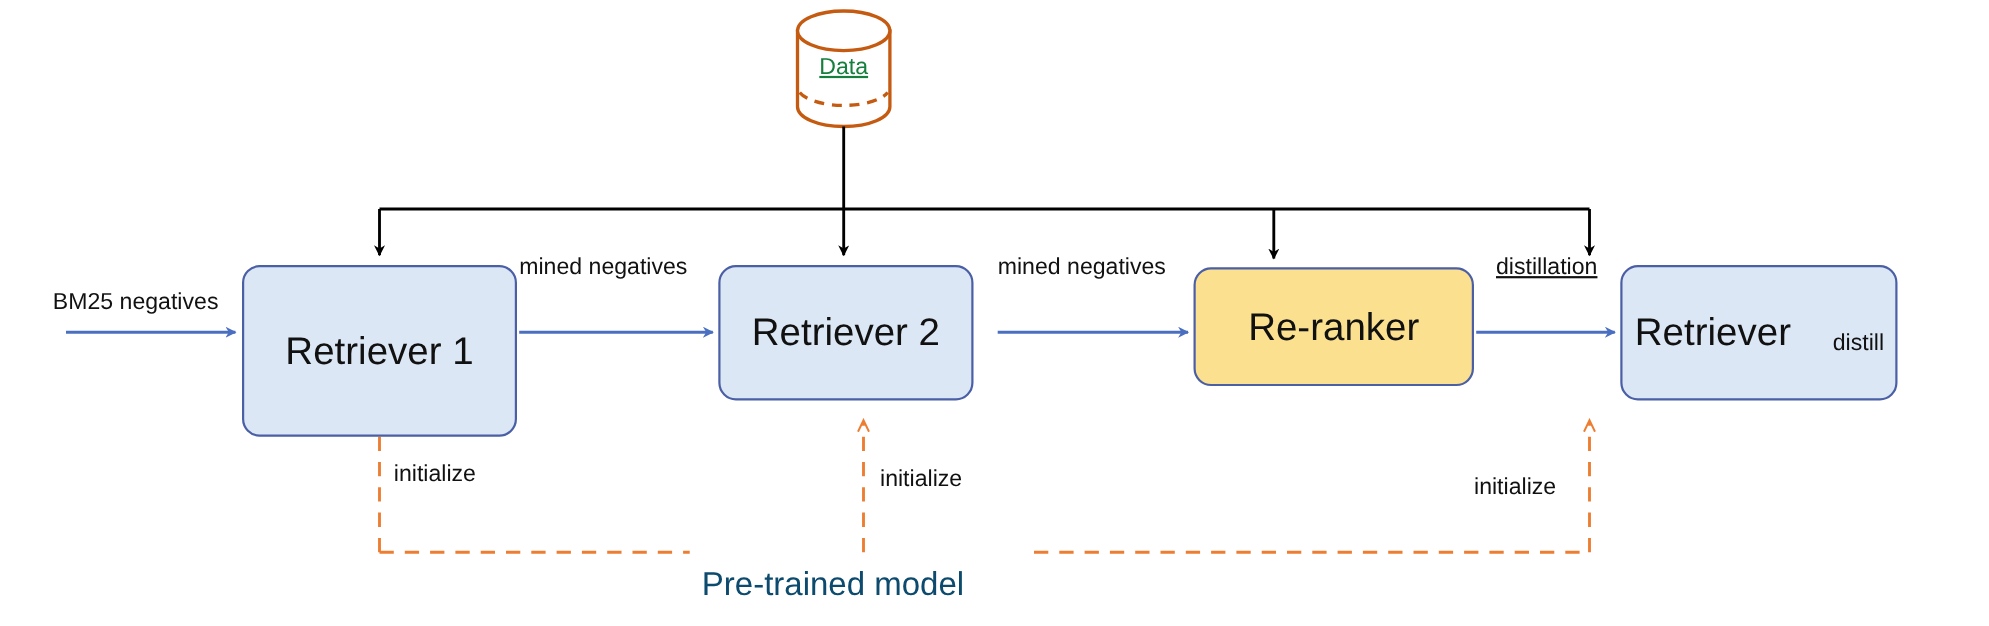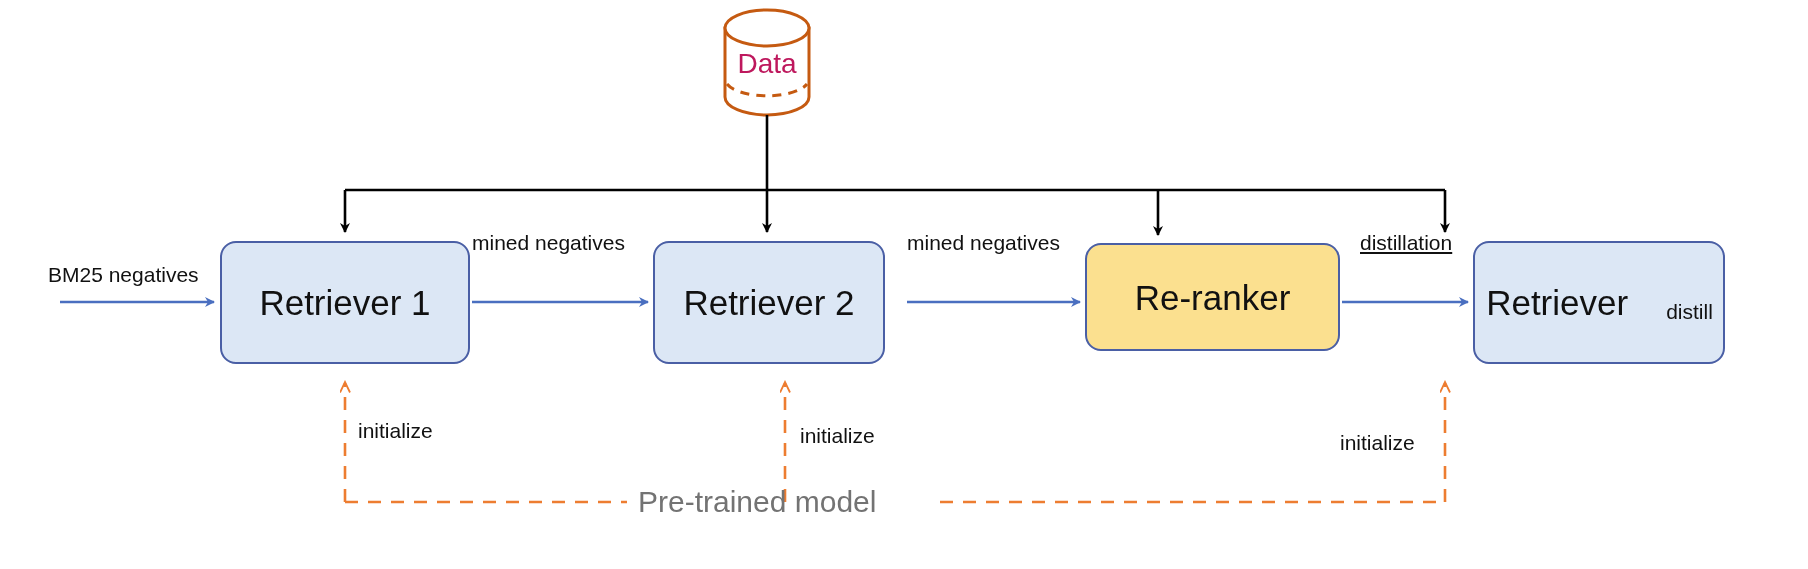--- a/index.html
+++ b/index.html
@@ -50,30 +50,32 @@
   .edge-label {
     position: absolute;
     font-size: 21px;
     color: #111111;
     white-space: nowrap;
     line-height: 1;
   }
   .big-label {
     position: absolute;
     font-size: 30px;
-    color: #737373;
+    color: #0c4a6e;
     white-space: nowrap;
     line-height: 1;
+    margin-top: 30px;
   }
   .cyl-label {
     position: absolute;
-    font-size: 28px;
-    color: #be185d;
+    font-size: 21px;
+    color: #15803d;
     white-space: nowrap;
     line-height: 1;
+    text-decoration: underline;
   }
 </style>
 </head>
 <body>
 
 <div id="canvas">
 
   <svg id="wires" viewBox="0 0 1808 569" width="1808" height="569" xmlns="http://www.w3.org/2000/svg">
     <defs>
       <marker id="arrow-black" markerWidth="12" markerHeight="12" refX="9" refY="5" orient="auto" markerUnits="userSpaceOnUse">
@@ -113,21 +115,21 @@
       <path d="M345,502 L345,383" marker-end="url(#arrow-orange)"></path>
       <path d="M785,502 L785,383" marker-end="url(#arrow-orange)"></path>
       <path d="M1445,502 L1445,383" marker-end="url(#arrow-orange)"></path>
       <path d="M345,502 L627,502"></path>
       <path d="M940,502 L1445,502"></path>
     </g>
   </svg>
 
   <div class="cyl-label" style="left:734px; top:50px; width:66px; text-align:center;">Data</div>
 
-  <div class="node" style="left:220px; top:241px; width:250px; height:123px;
+  <div class="node" style="left:220px; top:241px; width:250px; height:156px;
               background:#dce7f5; border:2.2px solid #4a5fa5;">
     <span class="node-label">Retriever 1</span>
   </div>
 
   <div class="node" style="left:653px; top:241px; width:232px; height:123px;
               background:#dce7f5; border:2.2px solid #4a5fa5;">
     <span class="node-label">Retriever 2</span>
   </div>
 
   <div class="node" style="left:1085px; top:243px; width:255px; height:108px;

